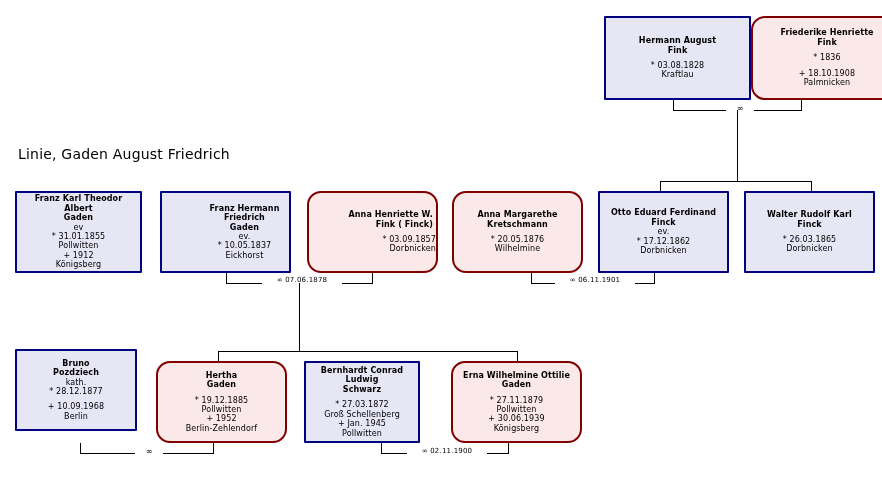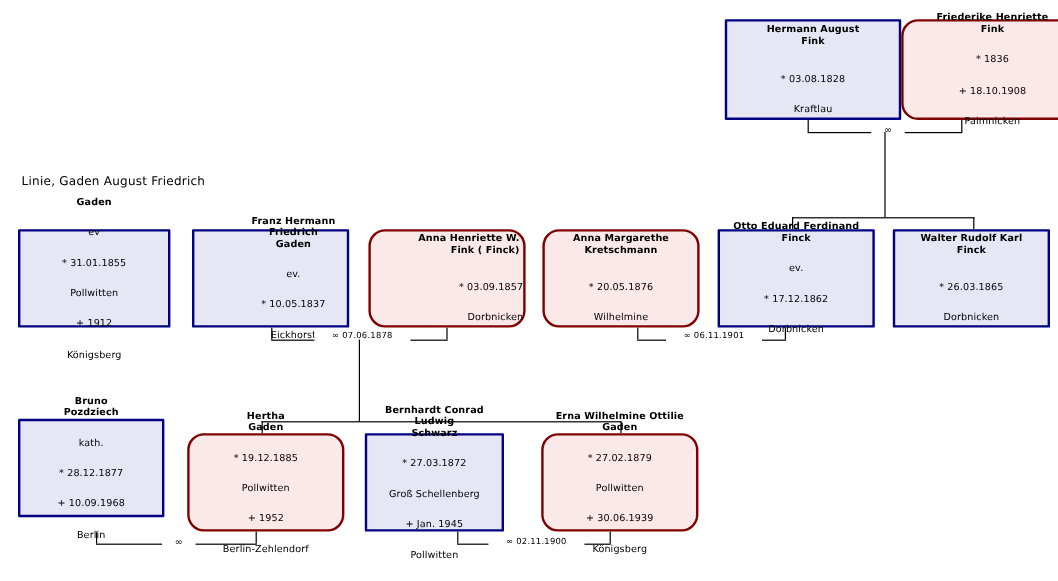--- a/index.html
+++ b/index.html
@@ -41,21 +41,20 @@
     border-radius: 14px;
     color: #000000;
   }
   .p-name {
     font-weight: bold;
     font-size: 8px;
     padding: 0 3px;
   }
   .p-line {
     font-size: 8px;
-    margin-top: 16px;
   }
   .p-gap {
     height: 6px;
   }
   .conn {
     position: absolute;
     background: #000000;
   }
   .conn-h { height: 1px; }
   .conn-v { width: 1px; }
@@ -69,21 +68,21 @@
     text-align: center;
     line-height: 9px;
     letter-spacing: 0.2px;
   }
   .inf {
     font-size: 8px;
     letter-spacing: 0;
   }
   #line-title {
     position: absolute;
-    font-size: 10px;
+    font-size: 14px;
     color: #000000;
     white-space: nowrap;
     letter-spacing: 0.2px;
   }
 </style>
 </head>
 <body>
 
 <div id="chart">
 
@@ -111,20 +110,21 @@
   <div class="marr-label inf" style="left:726px; top:104px; width:24px;">∞</div>
 
   <div class="conn conn-v" style="left:737px; top:110px; height:71px;"></div>
   <div class="conn conn-h" style="left:660px; top:181px; width:152px;"></div>
   <div class="conn conn-v" style="left:660px; top:181px; height:10px;"></div>
   <div class="conn conn-v" style="left:811px; top:181px; height:10px;"></div>
 
   <div id="line-title" style="left:18px; top:146px;">Linie, Gaden August Friedrich</div>
 
   <div class="person male" style="left:15px; top:191px; width:127px; height:82px;">
+    <div class="p-name">Franz Karl Theodor  Albert</div>
     <div class="p-name">Gaden</div>
     <div class="p-line">ev</div>
     <div class="p-line">* 31.01.1855</div>
     <div class="p-line">Pollwitten</div>
     <div class="p-line">+ 1912</div>
     <div class="p-line">Königsberg</div>
   </div>
 
   <div class="person male" style="left:160px; top:191px; width:131px; height:82px;padding-left:38px;">
     <div class="p-name">Franz Hermann Friedrich</div>
@@ -208,21 +208,21 @@
     <div class="p-line">* 27.03.1872</div>
     <div class="p-line">Groß Schellenberg</div>
     <div class="p-line">+ Jan. 1945</div>
     <div class="p-line">Pollwitten</div>
   </div>
 
   <div class="person female" style="left:451px; top:361px; width:131px; height:82px;">
     <div class="p-name">Erna Wilhelmine Ottilie</div>
     <div class="p-name">Gaden</div>
     <div class="p-gap"></div>
-    <div class="p-line">* 27.02.1879</div>
+    <div class="p-line">* 27.11.1879</div>
     <div class="p-line">Pollwitten</div>
     <div class="p-line">+ 30.06.1939</div>
     <div class="p-line">Königsberg</div>
   </div>
 
   <div class="conn conn-v" style="left:80px; top:443px; height:10px;"></div>
   <div class="conn conn-v" style="left:213px; top:443px; height:10px;"></div>
   <div class="conn conn-h" style="left:80px; top:453px; width:134px;"></div>
   <div class="marr-label inf" style="left:135px; top:447px; width:24px;">∞</div>
 

